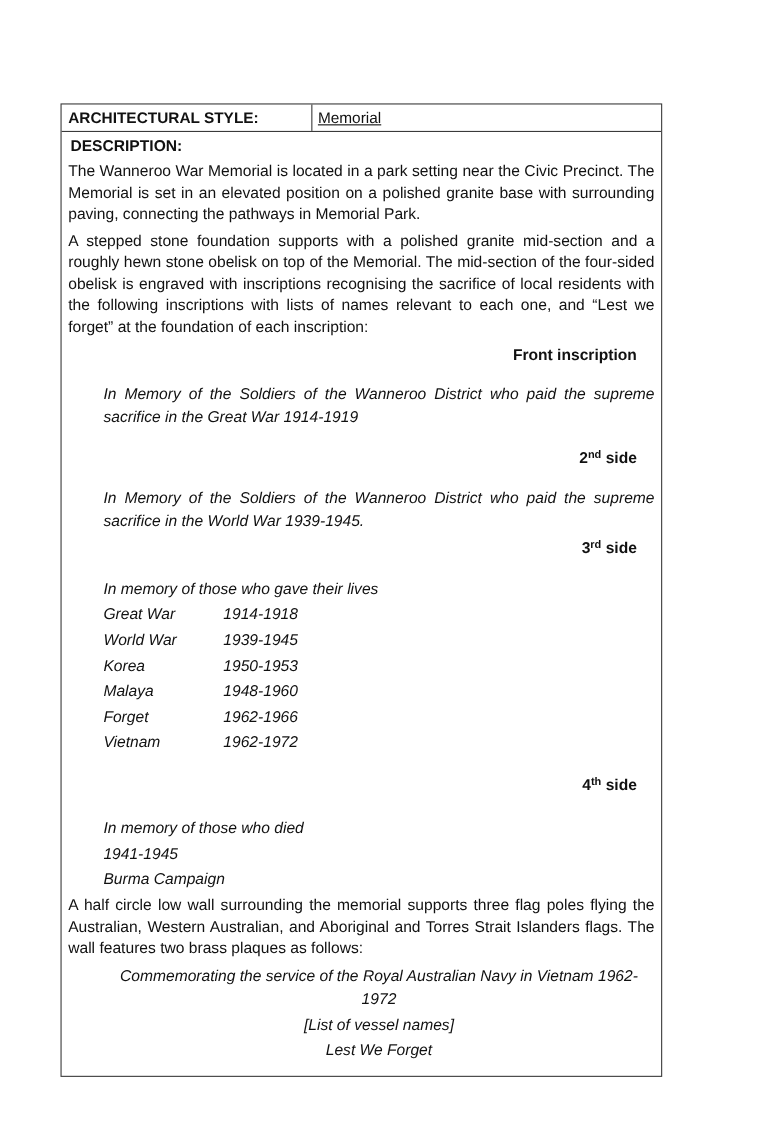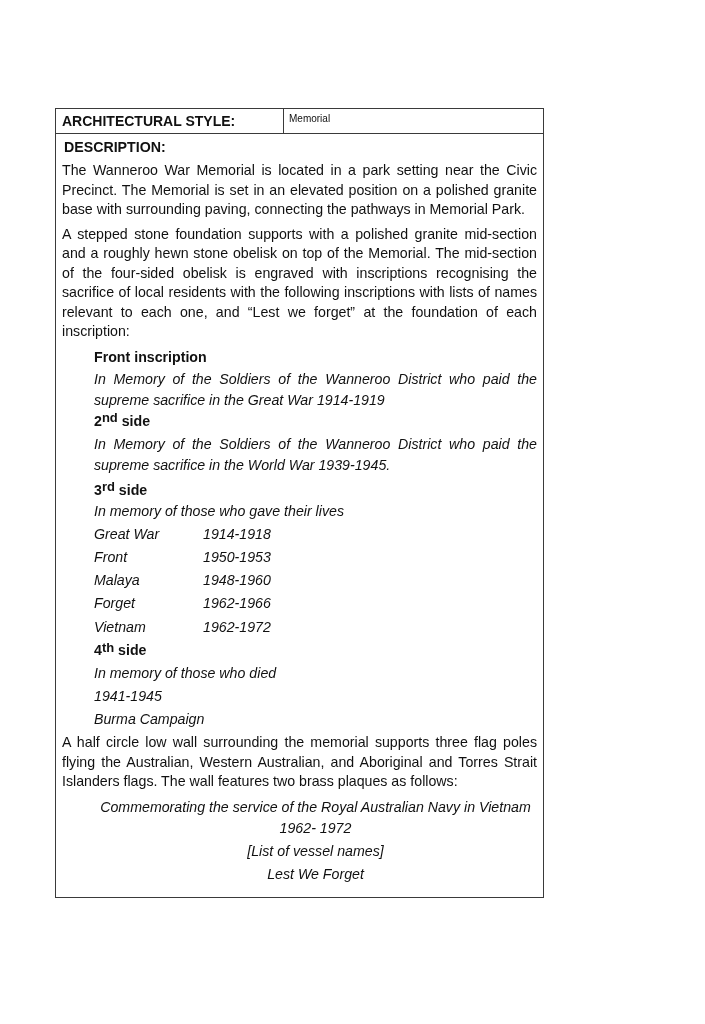--- a/index.html
+++ b/index.html
@@ -11,43 +11,44 @@
       width: 705px;
       height: 1024px;
       position: relative;
       font-family: "Liberation Sans", sans-serif;
       color: #111111;
       font-size: 14.2px;
     }
     .doc-table {
       position: absolute;
       left: 55px;
-      top: 108px;
-      width: 489px;
+      top: 94px;
+      width: 547px;
       border: 1.3px solid #3a3a3a;
       box-sizing: border-box;
     }
     .header-row {
       display: flex;
       height: 25px;
       border-bottom: 1.3px solid #3a3a3a;
       box-sizing: border-box;
     }
     .header-label {
       width: 228px;
       border-right: 1.3px solid #3a3a3a;
       box-sizing: border-box;
       font-weight: bold;
       padding: 4px 0 0 6px;
       font-size: 14px;
     }
     .header-value {
       flex: 1;
       padding: 4px 0 0 5px;
-      font-size: 10px;
+      font-size: 14px;
+      text-decoration: underline;
     }
     .body-cell {
       padding: 3px 6px 10px 6px;
       box-sizing: border-box;
     }
     .section-title {
       font-weight: bold;
       margin: 0 0 4px 2px;
       line-height: 20px;
     }
@@ -56,24 +57,25 @@
       text-align: justify;
       line-height: 19.5px;
     }
     .indent {
       padding-left: 32px;
       padding-right: 0px;
     }
     .sub-head {
       font-weight: bold;
       line-height: 20px;
-      margin: 0;
+      margin: 16px;
+      text-align: right;
     }
     .sub-head sup {
-      font-size: 13px;
+      font-size: 10px;
       vertical-align: top;
       position: relative;
       top: -3px;
     }
     .ital {
       font-style: italic;
       line-height: 21px;
       margin: 0;
       text-align: justify;
     }
@@ -120,21 +122,25 @@
       <div class="sub-head"><span>2</span><sup>nd</sup><span> side</span></div>
       <p class="ital gap-m">In Memory of the Soldiers of the Wanneroo District who paid the supreme sacrifice in the World War 1939-1945.</p>
 
       <div class="sub-head gap-s"><span>3</span><sup>rd</sup><span> side</span></div>
       <div class="plain-line">In memory of those who gave their lives</div>
       <div class="row-line">
           <span class="name">Great War</span>
           <span>1914-1918</span>
         </div>
       <div class="row-line">
-          <span class="name">Front</span>
+          <span class="name">World War</span>
+          <span>1939-1945</span>
+        </div>
+      <div class="row-line">
+          <span class="name">Korea</span>
           <span>1950-1953</span>
         </div>
       <div class="row-line">
           <span class="name">Malaya</span>
           <span>1948-1960</span>
         </div>
       <div class="row-line">
           <span class="name">Forget</span>
           <span>1962-1966</span>
         </div>

